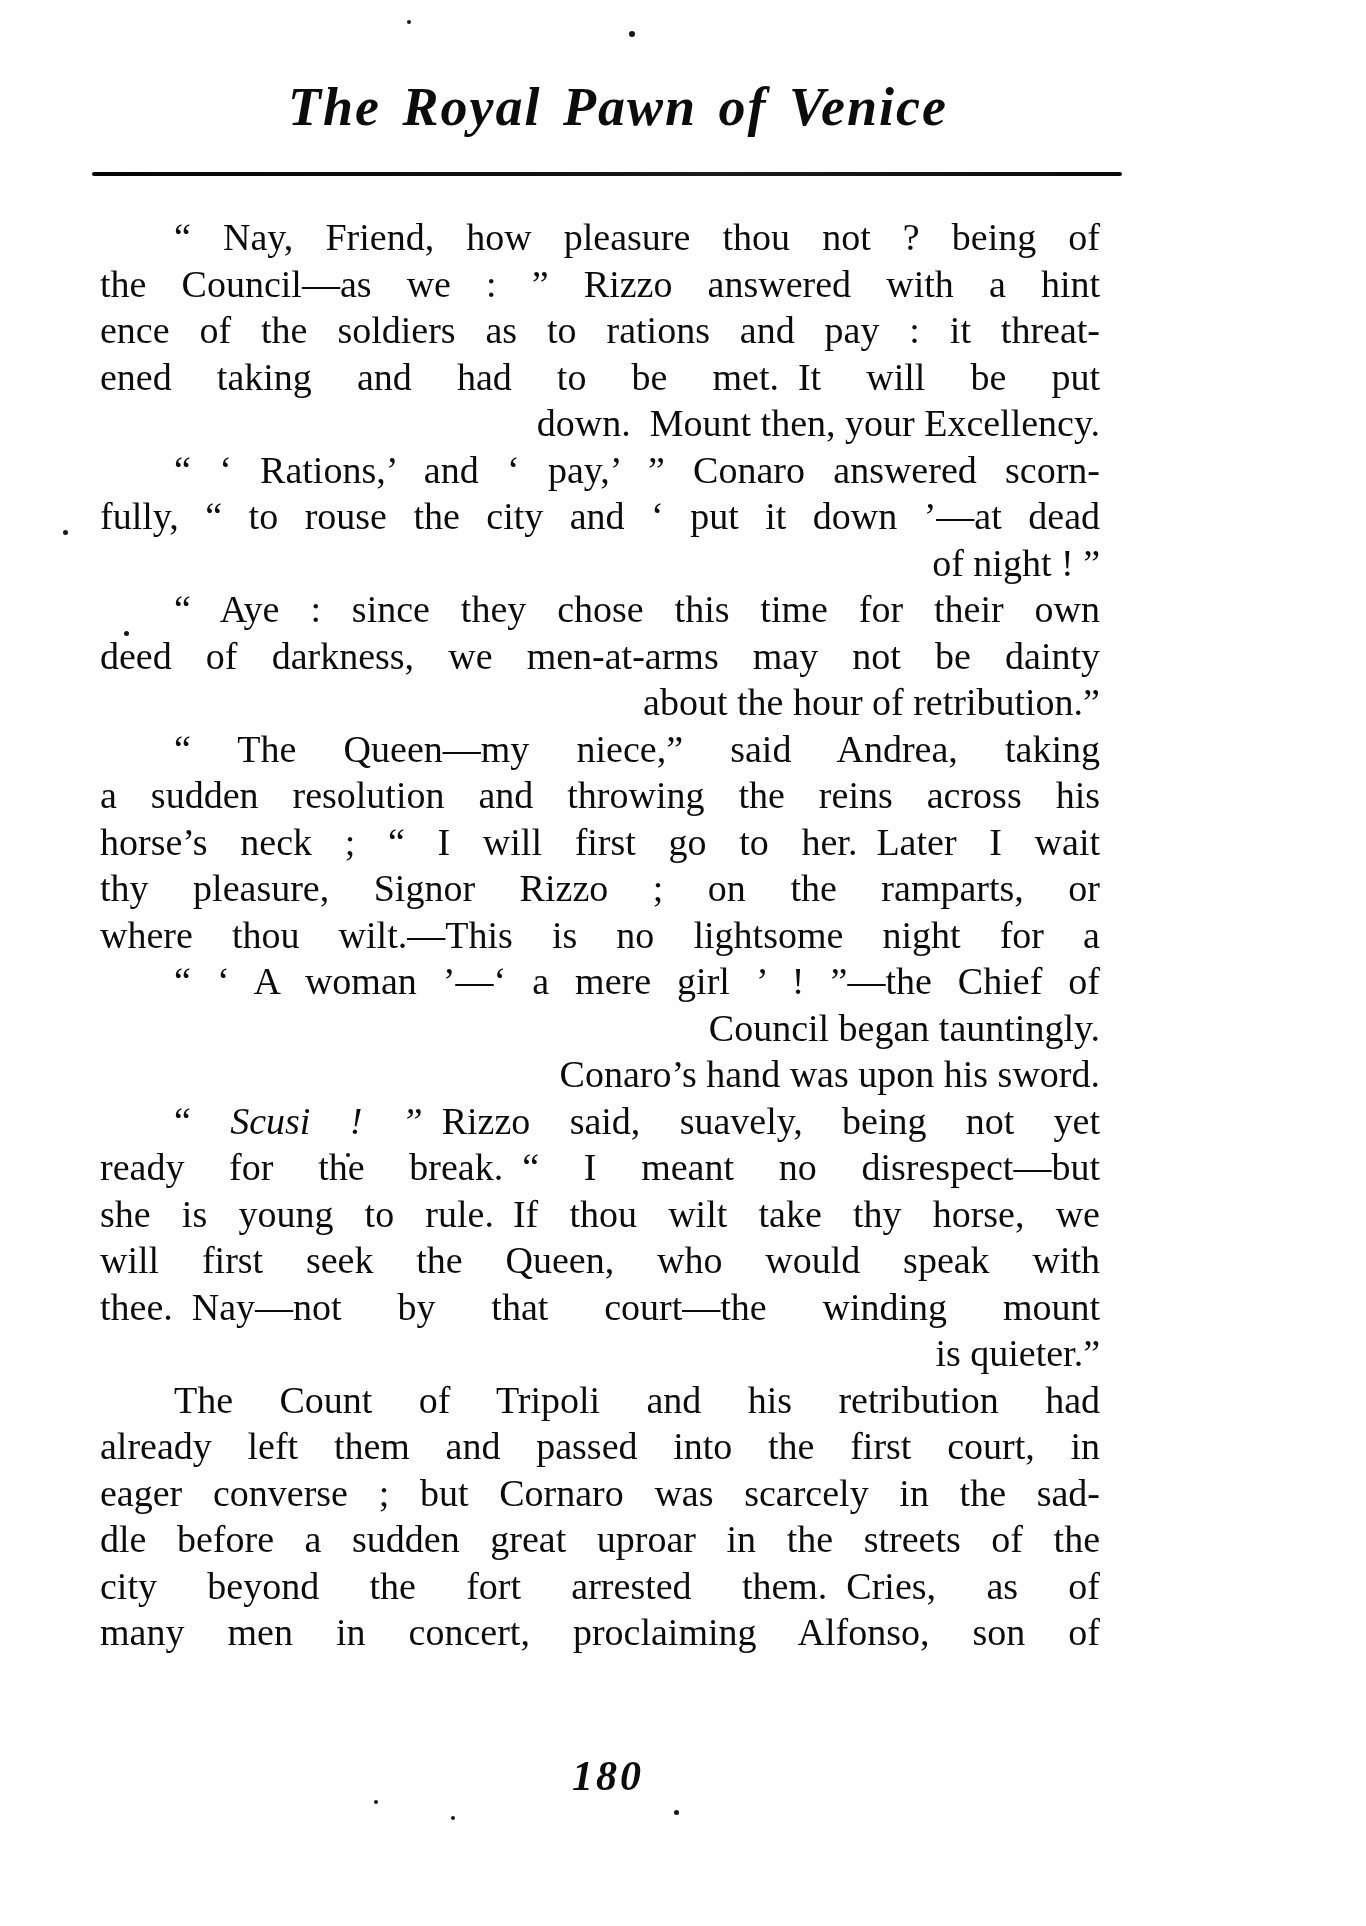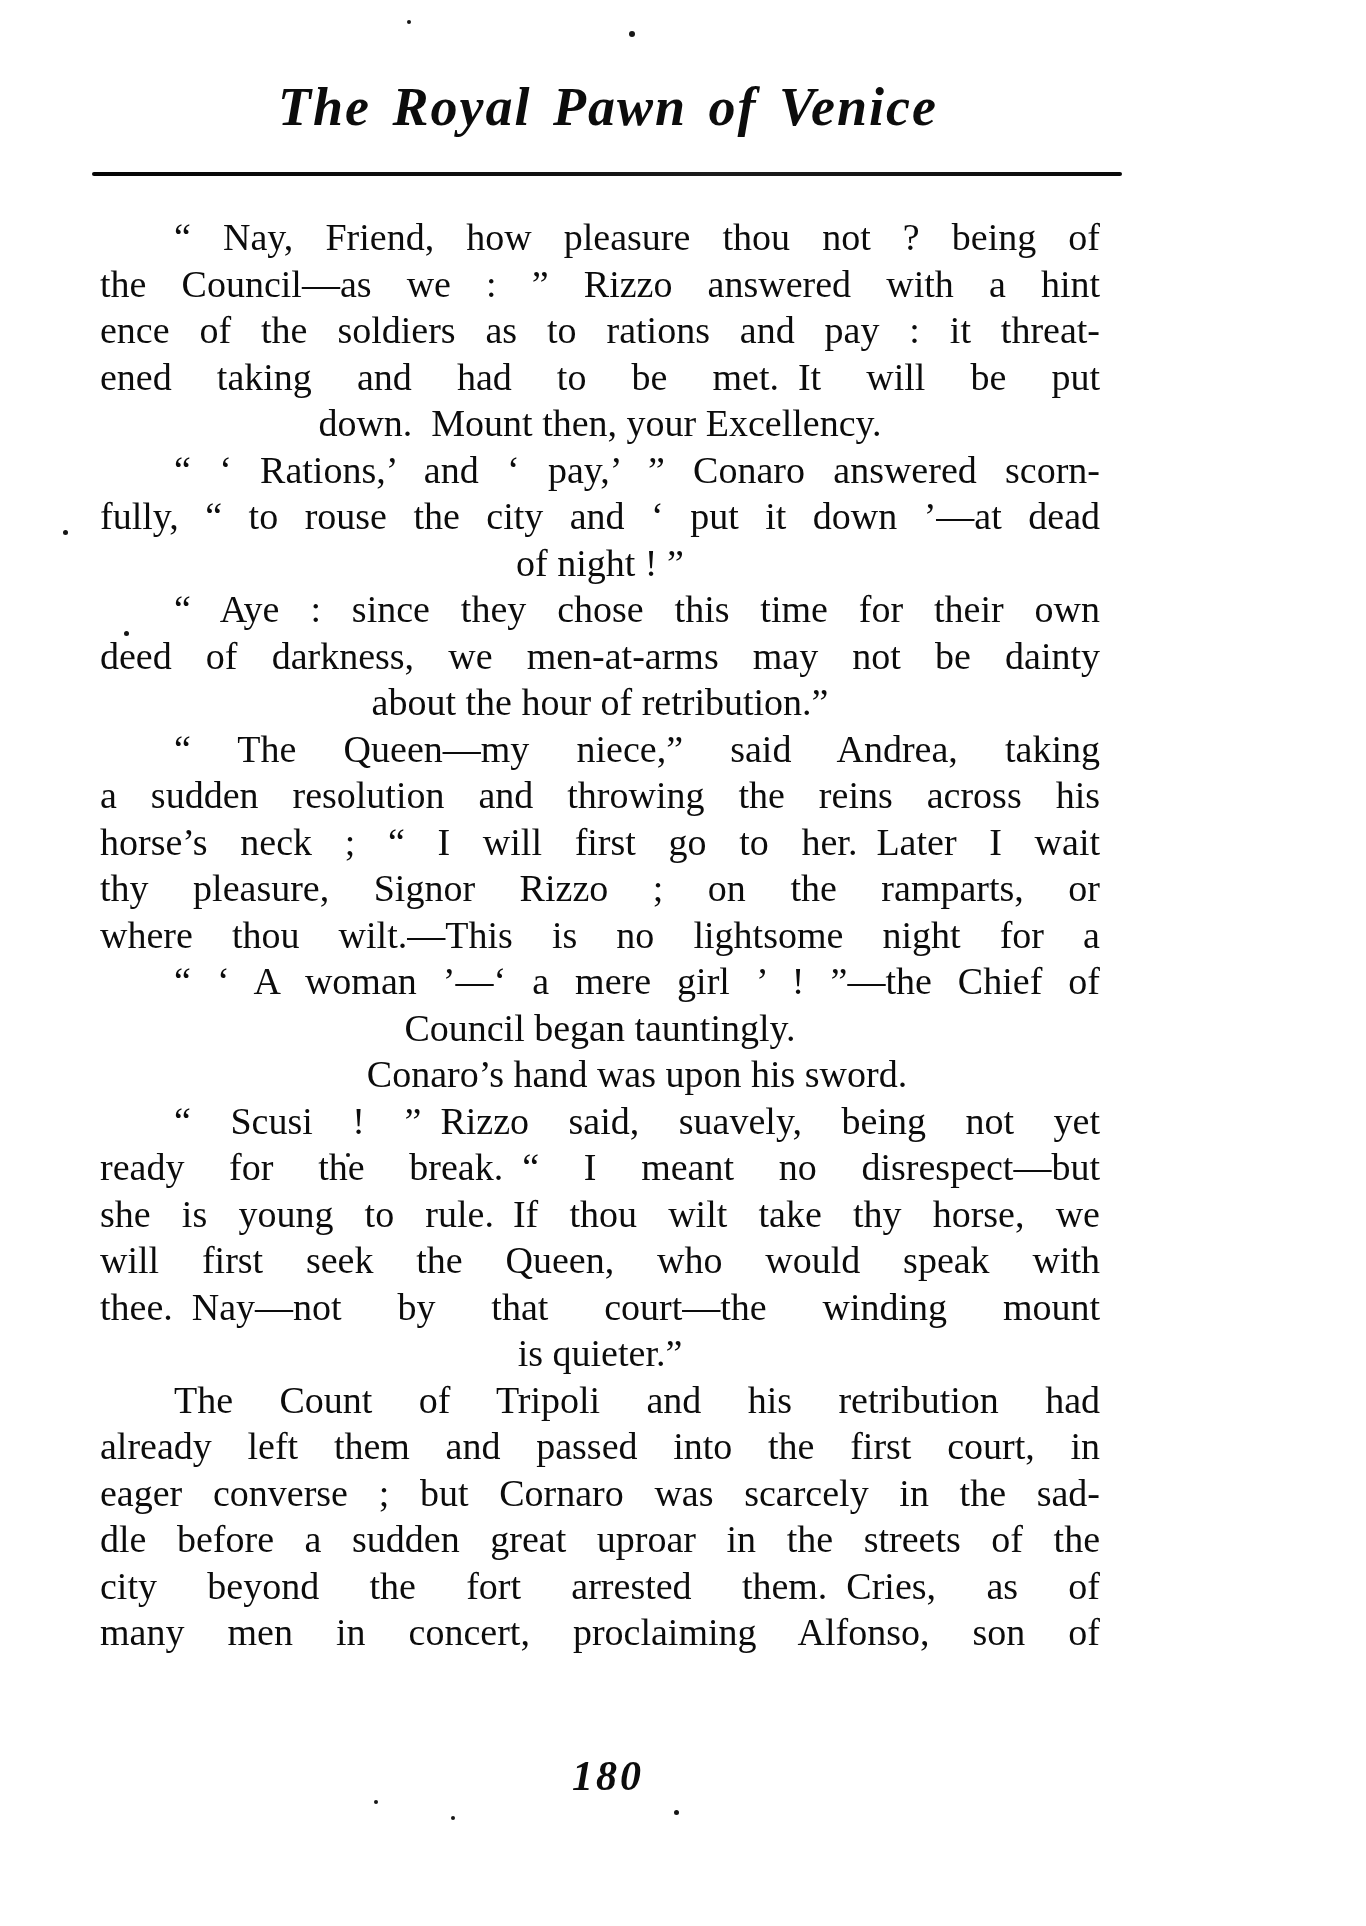--- a/index.html
+++ b/index.html
@@ -8,21 +8,21 @@
     background: #ffffff;
     font-family: "Liberation Serif", serif;
     color: #0c0c0c;
     position: relative;
     overflow: hidden;
   }
   .page { position: absolute; inset: 0; }
 
   .page-title {
     position: absolute;
-    top: 77px; left: 100px; width: 1016px;
+    top: 77px; left: 110px; width: 1016px;
     text-align: center;
     font-style: italic;
     font-weight: bold;
     font-size: 54px;
     line-height: 60px;
     letter-spacing: 2px;
     word-spacing: 6px;
     white-space: nowrap;
   }
 
@@ -32,26 +32,26 @@
     background: linear-gradient(90deg, #050505 0%, #111 45%, #1c1c1c 60%, #0a0a0a 100%);
     border-radius: 2px;
   }
 
   .body-text {
     position: absolute;
     top: 214px; left: 100px; width: 1000px;
     font-size: 38px;
     line-height: 46.5px;
   }
-  .line { height: 46.5px; text-align: center; }
+  .line { height: 46.5px; text-align: right; }
   .line.j { text-align: justify; }
   
   .line.j::after { content: ""; display: inline-block; width: 100%; height: 0; vertical-align: top; }
   .line.indent { padding-left: 74px; }
-  .line .it { }
+  .line .it { font-style: italic; }
 
   .page-number {
     position: absolute;
     top: 1752px; left: 100px; width: 1016px;
     text-align: center;
     font-style: italic;
     font-weight: bold;
     font-size: 42px;
     letter-spacing: 3px;
   }

